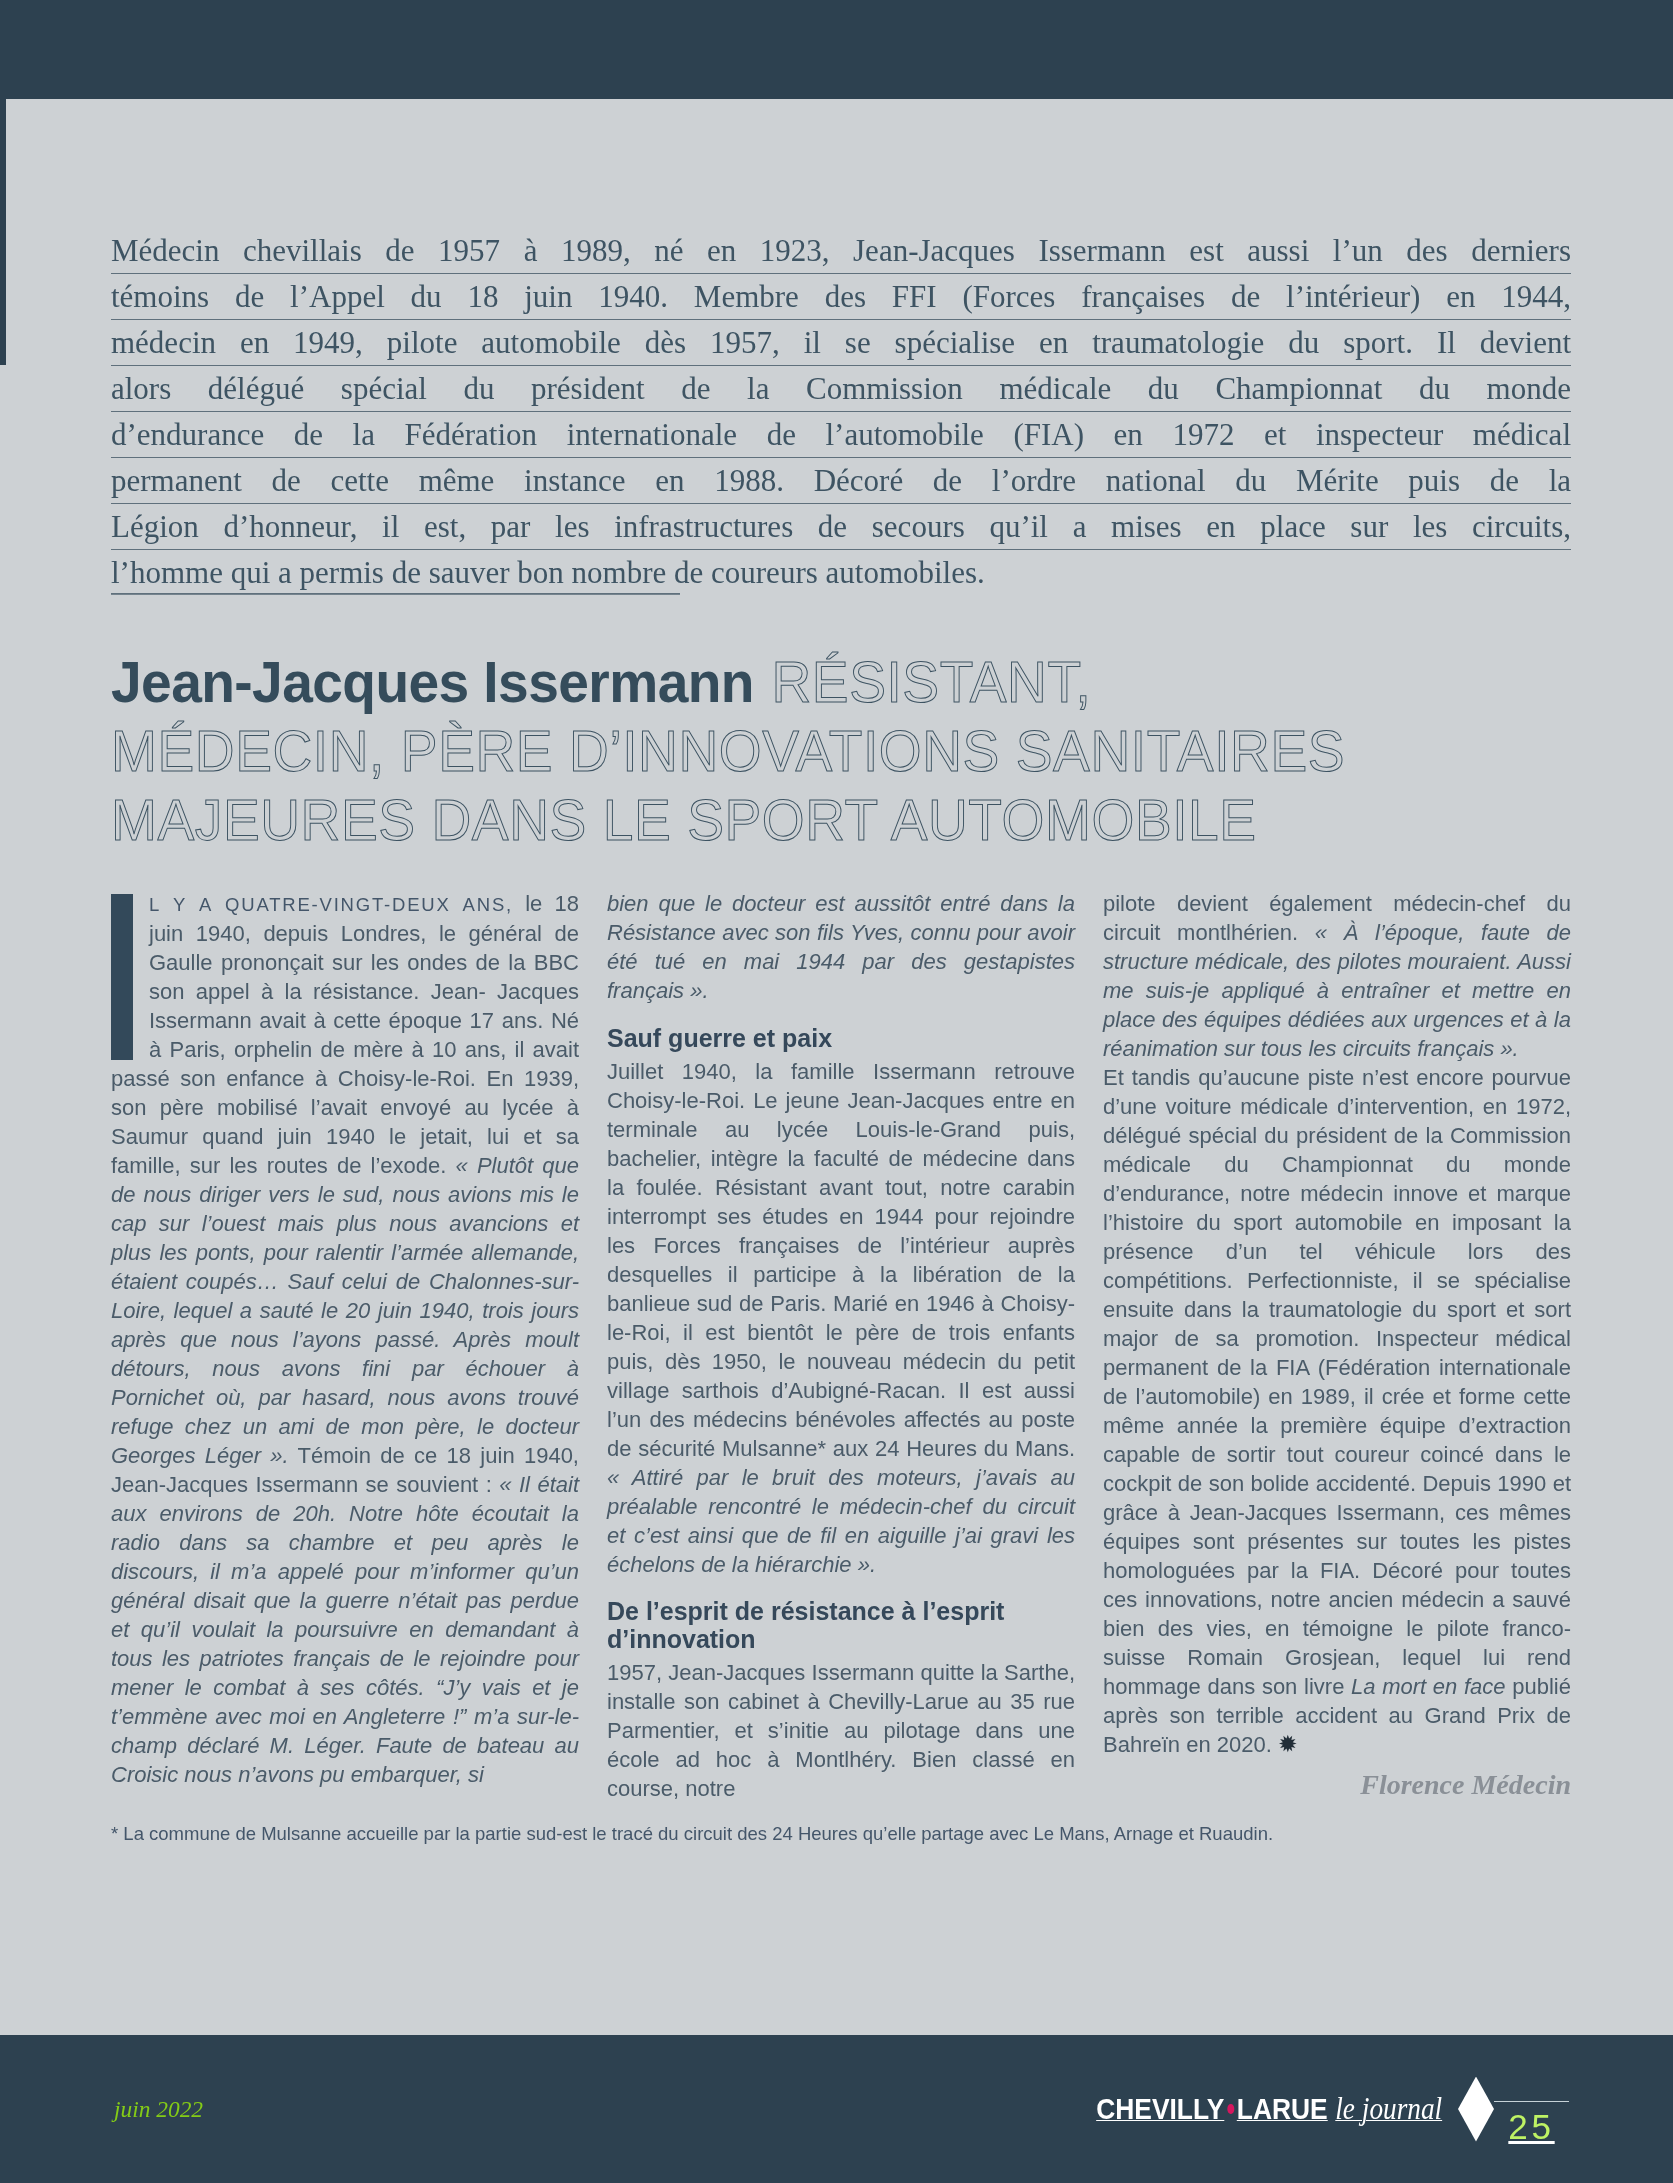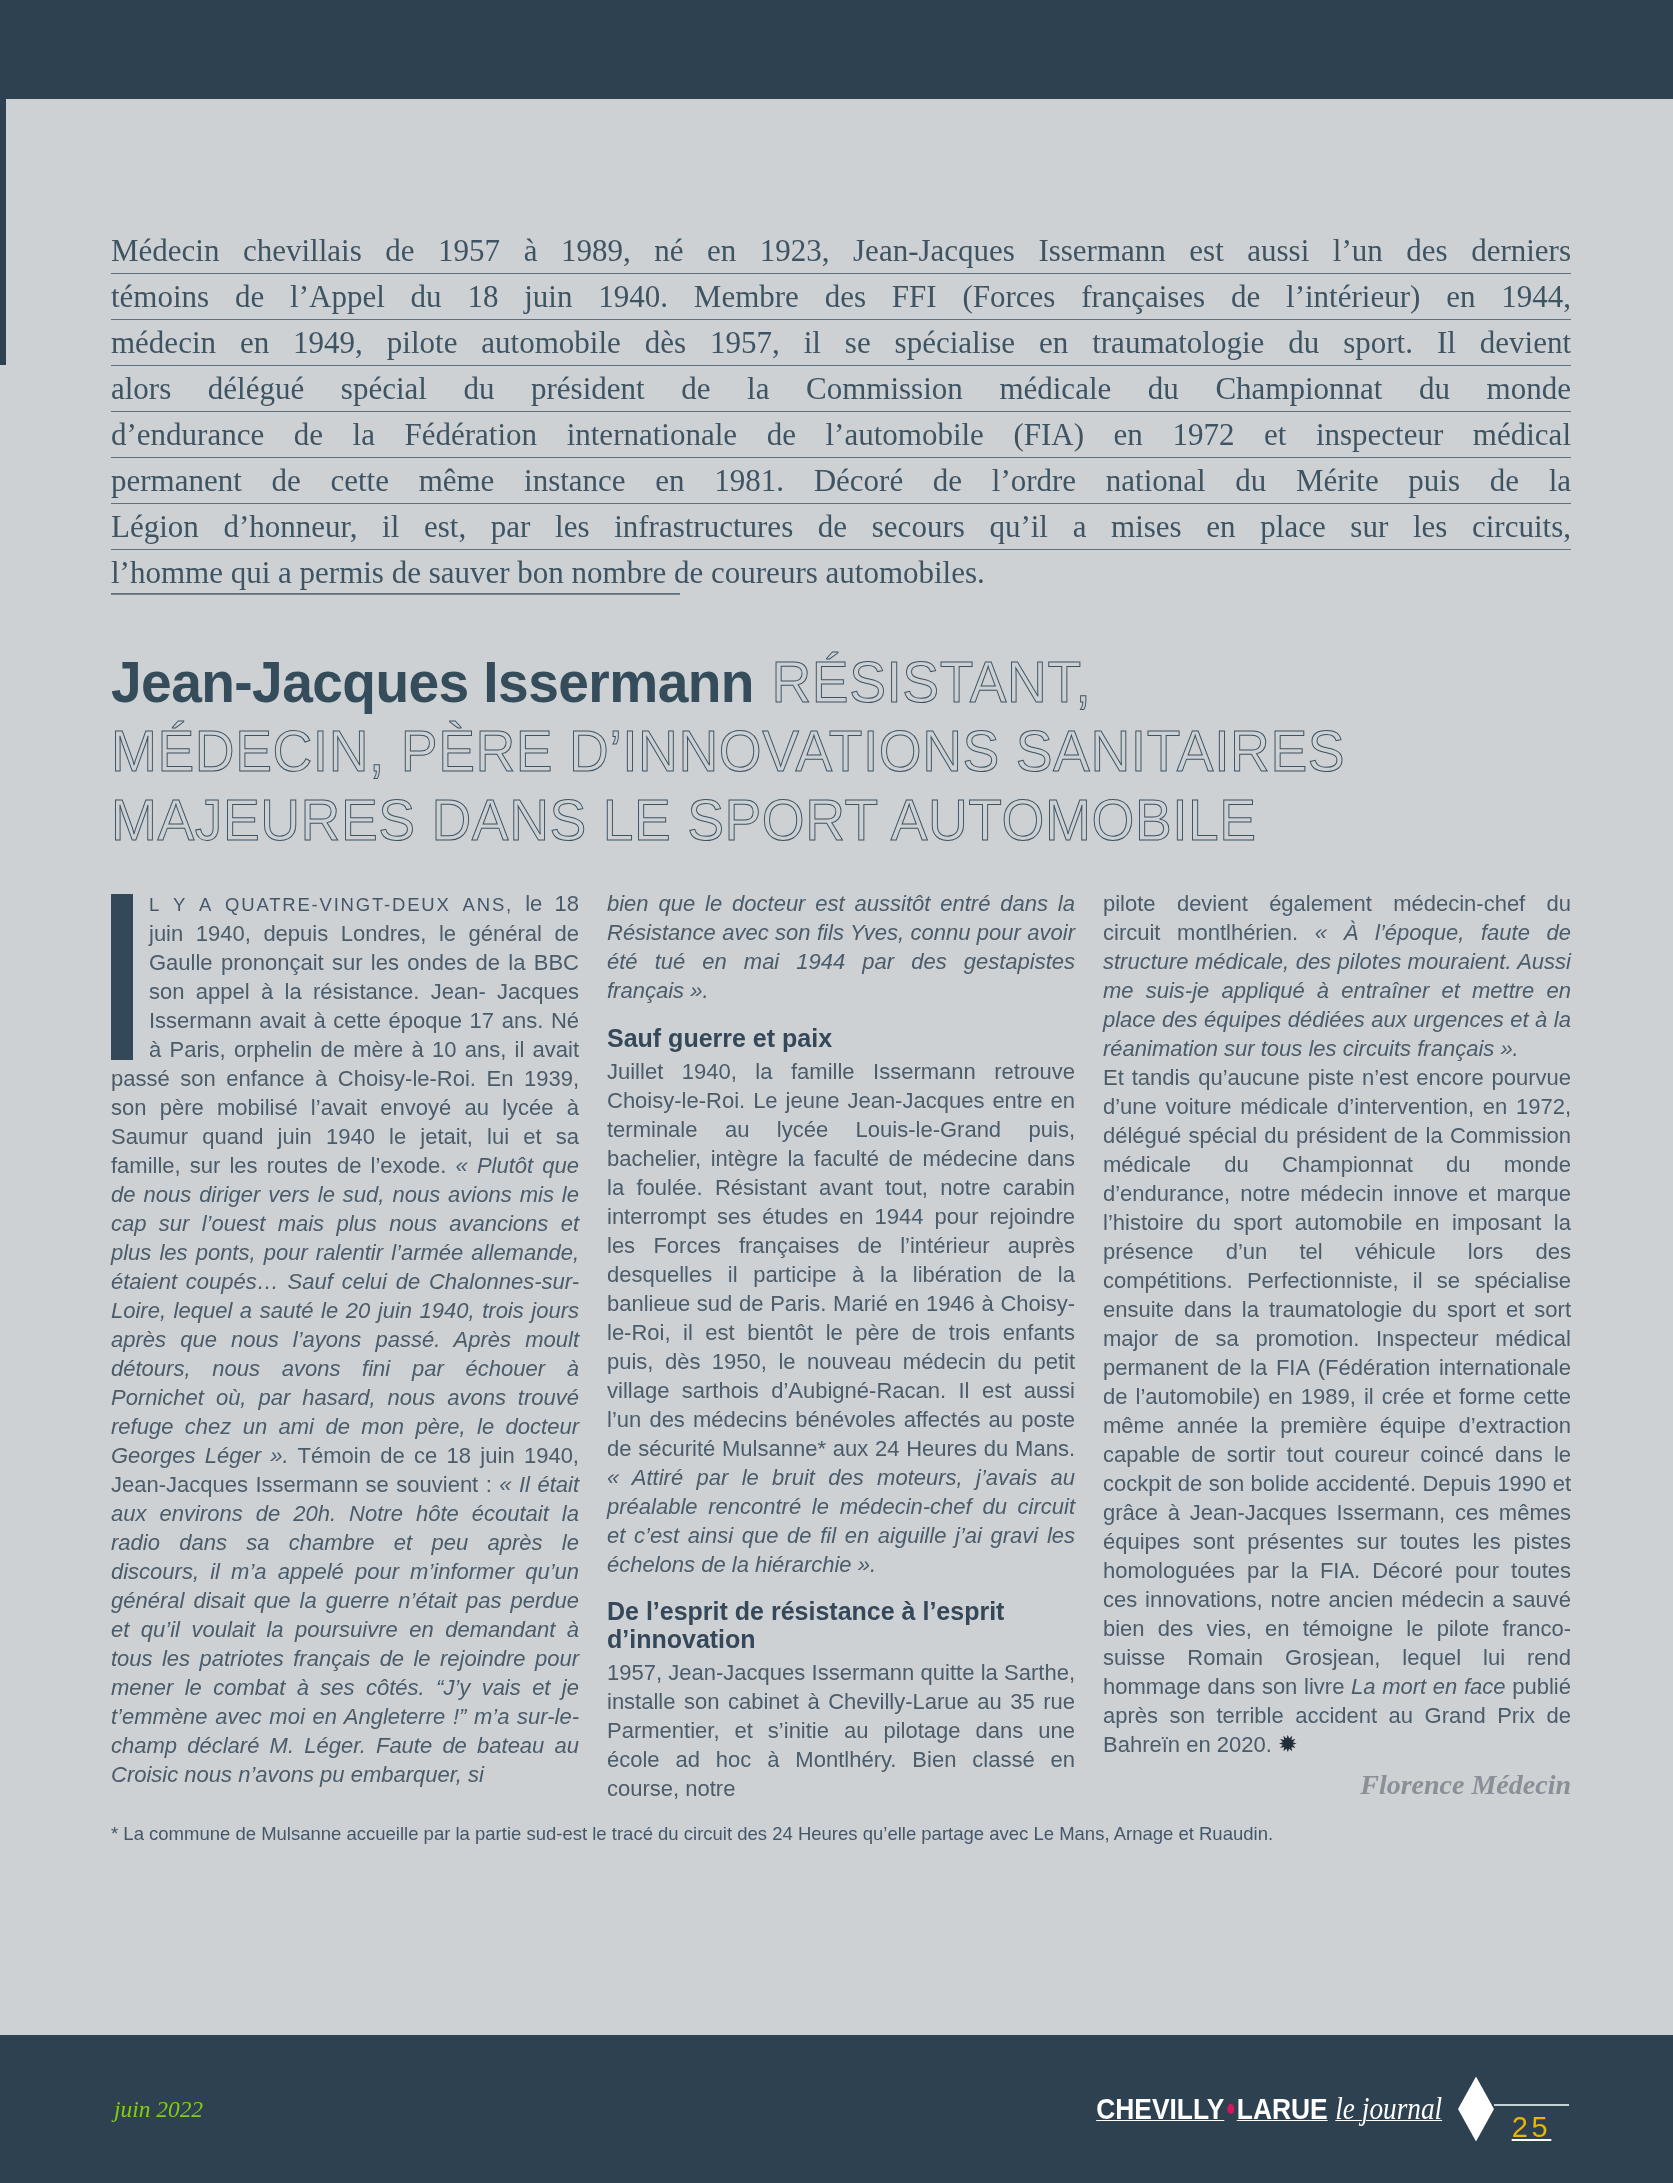--- a/index.html
+++ b/index.html
@@ -95,38 +95,38 @@
     display:inline-block;width:36px;height:65px;background:#ffffff;
     clip-path:polygon(50% 0,100% 50%,50% 100%,0 50%);
     margin-left:16px;
   }
   .pagenum-block{
     display:inline-flex;flex-direction:column;align-items:center;
     position:relative;top:15px;
   }
   .pagenum-line{display:block;width:75px;height:1.8px;background:#c6d2d8;}
   .pagenum{
-    font-size:29px;font-weight:100;letter-spacing:3.7px;margin-top:5px;color:#eab308;
+    font-size:35px;font-weight:100;letter-spacing:3.7px;margin-top:5px;color:#bef264;
   }
 </style>
 </head>
 <body>
 
 <div class="top-band"></div>
 <div class="left-sliver"></div>
 
 <div class="content">
 
   <div class="chapo">
     <div class="chapo-line">Médecin chevillais de 1957 à 1989, né en 1923, Jean-Jacques Issermann est aussi l’un des derniers</div>
     <div class="chapo-line">témoins de l’Appel du 18 juin 1940. Membre des FFI (Forces françaises de l’intérieur) en 1944,</div>
     <div class="chapo-line">médecin en 1949, pilote automobile dès 1957, il se spécialise en traumatologie du sport. Il devient</div>
     <div class="chapo-line">alors délégué spécial du président de la Commission médicale du Championnat du monde</div>
     <div class="chapo-line">d’endurance de la Fédération internationale de l’automobile (FIA) en 1972 et inspecteur médical</div>
-    <div class="chapo-line">permanent de cette même instance en 1981. Décoré de l’ordre national du Mérite puis de la</div>
+    <div class="chapo-line">permanent de cette même instance en 1988. Décoré de l’ordre national du Mérite puis de la</div>
     <div class="chapo-line">Légion d’honneur, il est, par les infrastructures de secours qu’il a mises en place sur les circuits,</div>
     <div class="chapo-line last">l’homme qui a permis de sauver bon nombre de coureurs automobiles.</div>
   </div>
 
   <div class="title">
     <div class="t-line">
       <span class="t-bold">Jean-Jacques Issermann</span><span class="t-thin t-thin-inline">RÉSISTANT,</span>
     </div>
     <div class="t-line t-thin">MÉDECIN, PÈRE D’INNOVATIONS SANITAIRES</div>
     <div class="t-line t-thin">MAJEURES DANS LE SPORT AUTOMOBILE</div>

